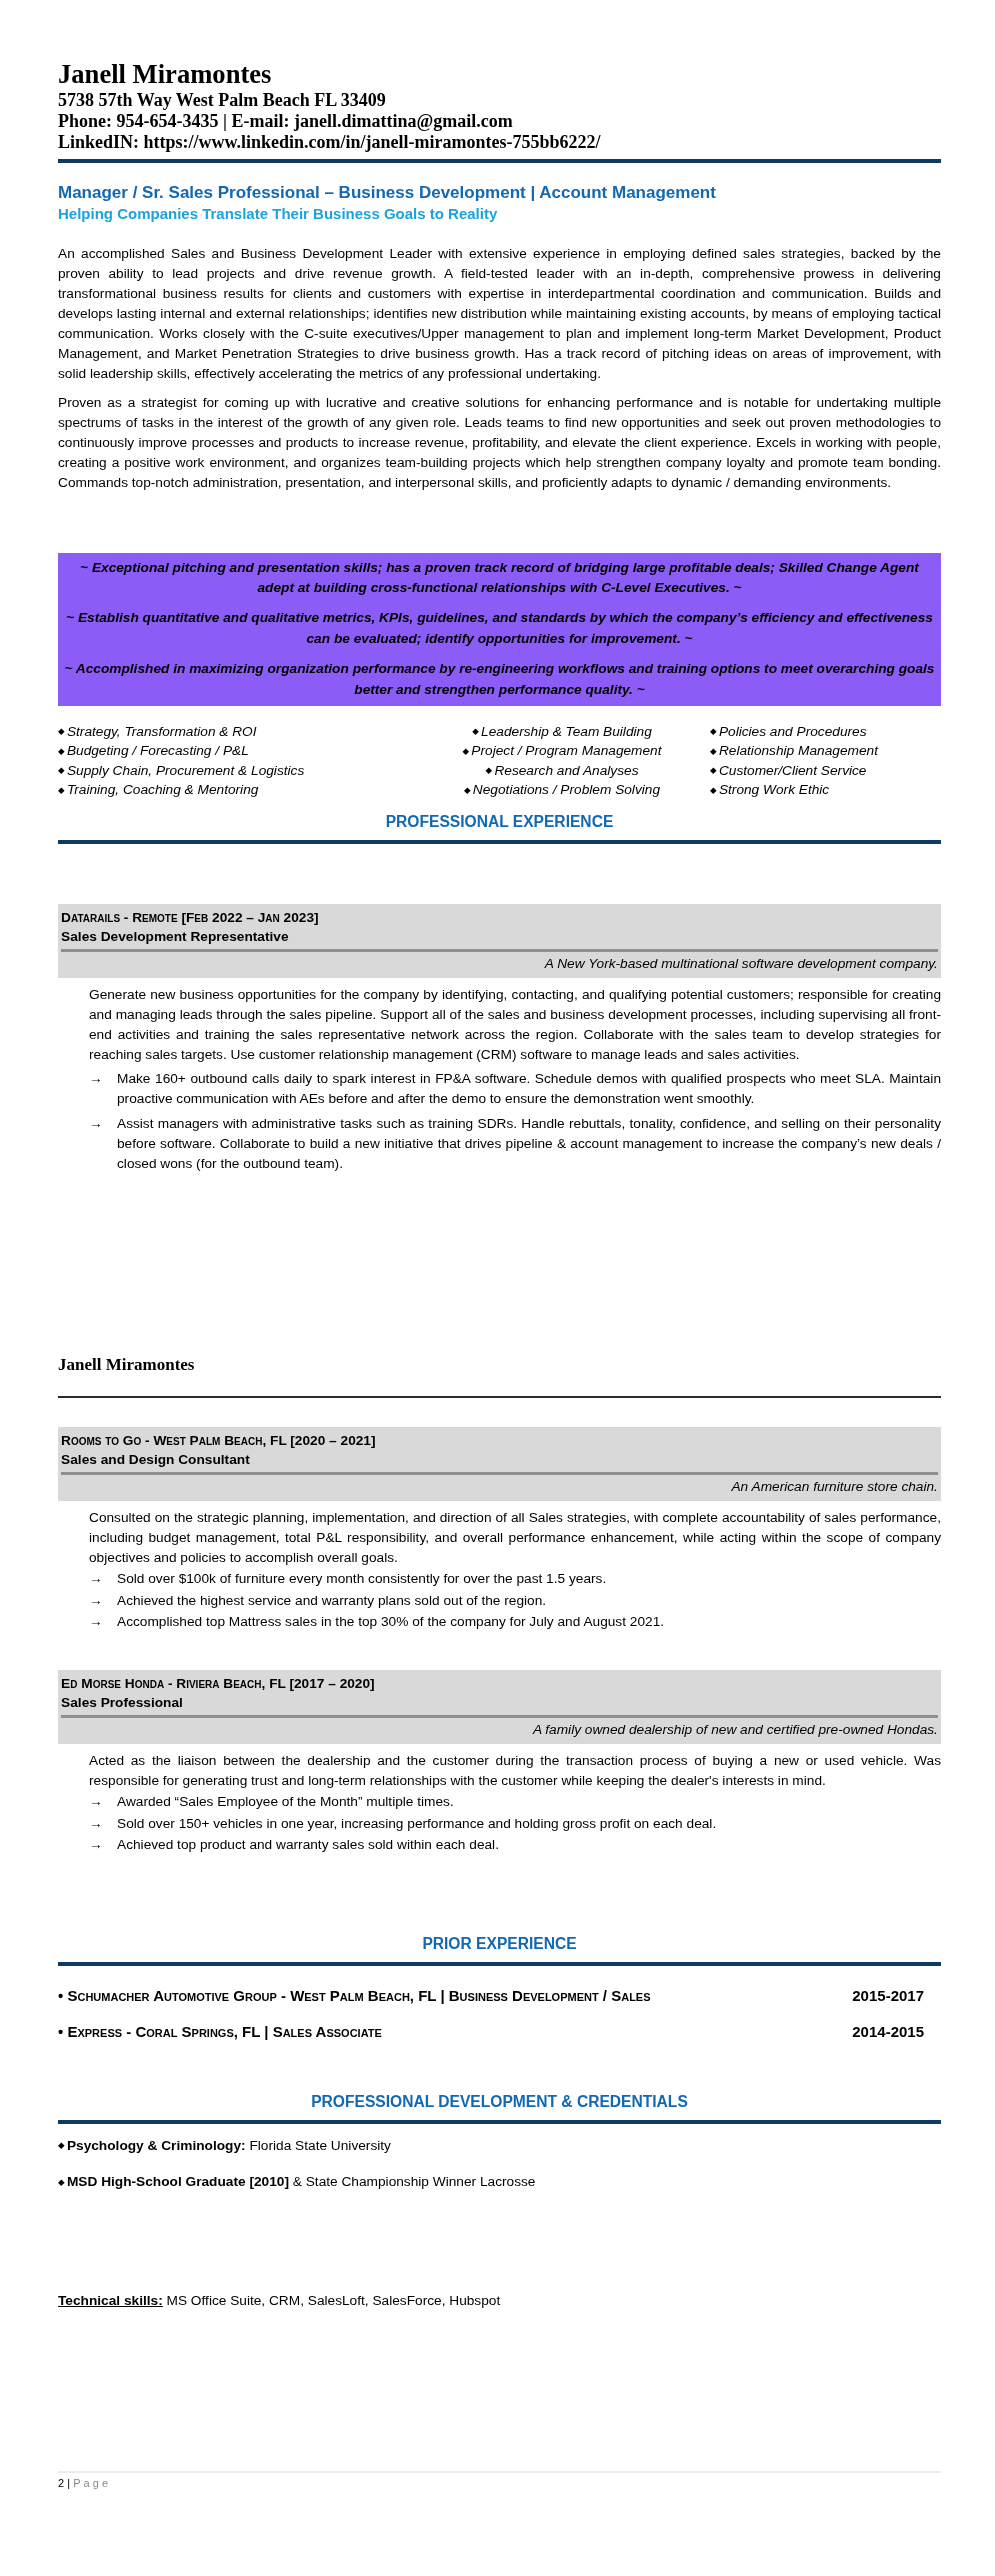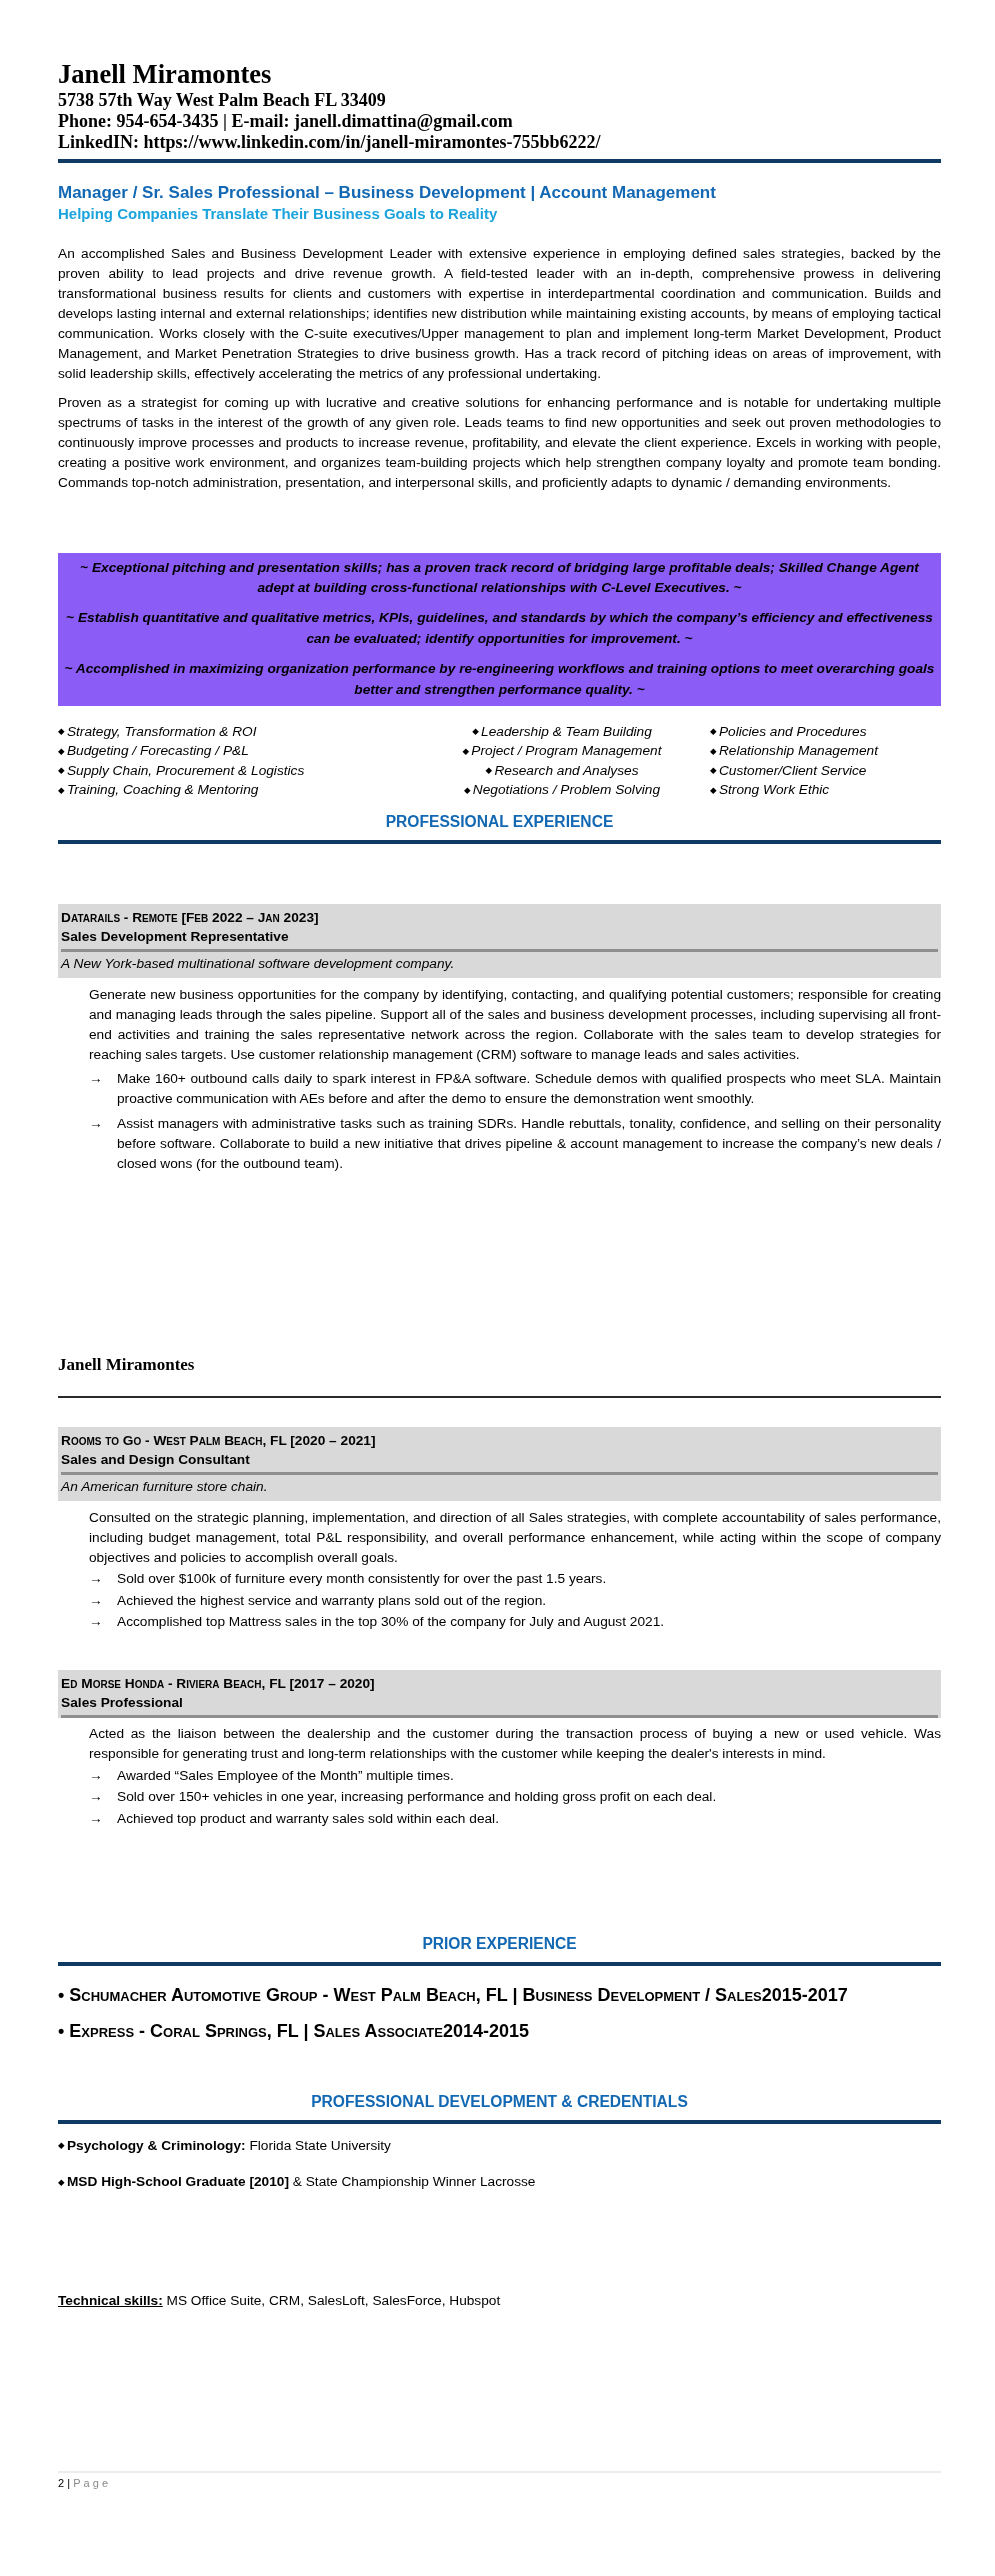--- a/index.html
+++ b/index.html
@@ -34,35 +34,35 @@
 
   .section-title { color: #1268b3; font-size: 15.6px; font-weight: bold; text-align: center; line-height: 20.3px; }
   .sec-rule { height: 3.9px; background: #0f3a63; width: 100%; margin-top: 7.8px; }
 
   #proexp { top: 812px; }
 
   .job-head { background: #d9d9d9; padding: 3.9px 3.1px 0; }
   .company { font-size: 13.7px; font-weight: bold; font-variant: small-caps; line-height: 19px; }
   .role { font-size: 13.7px; font-weight: bold; line-height: 20.3px; }
   .job-divider { height: 2.3px; background: #8f8f8f; margin-top: 2.3px; }
-  .job-desc { background: #d9d9d9; font-size: 13.7px; font-style: italic; line-height: 22px; padding: 1.6px 3.1px 3.1px; }
+  .job-desc { background: #d9d9d9; font-size: 13.7px; font-style: italic; line-height: 22px; padding: 1.6px 3.1px 3.1px; text-align: right; }
   .job-body { padding-left: 31px; font-size: 13.7px; line-height: 20px; text-align: justify; margin-top: 6.2px; }
   .bullets { list-style: none; padding-left: 31px; font-size: 13.7px; line-height: 20px; text-align: justify; margin-top: 4.7px; }
   .bullets li { position: relative; padding-left: 28px; margin-bottom: 4.7px; }
   .bullets li .arrow { position: absolute; left: 0; top: 0; }
 
   #job1 { top: 864px; margin-top: 40px; }
   #page2-header { top: 1354px; }
   .name-small { font-size: 17px; font-weight: bold; line-height: 22px; }
   .rule-thin { height: 1.6px; background: #2a2a2a; width: 100%; margin-top: 20.3px; }
   #job2 { top: 1427px; }
   #job3 { top: 1670px; }
 
   #prior { top: 1934px; }
-  .prior-item { display: flex; font-size: 18px; font-weight: bold; line-height: 19px; padding-right: 17px; }
+  .prior-item { display: flex; justify-content: space-between; font-size: 15px; font-weight: bold; line-height: 19px; padding-right: 17px; }
   .prior-item .pname { font-variant: small-caps; }
   #prior-list { top: 1986px; }
   #prior-list .prior-item + .prior-item { margin-top: 17px; }
 
   #credentials { top: 2092px; }
   #cred-list { top: 2136px; font-size: 13.7px; line-height: 19px; }
   #cred-list .cred + .cred { margin-top: 17px; }
   .cred b { font-weight: bold; }
 
   #tech { top: 2247px; font-size: 13.7px; line-height: 19px; margin-top: 44px; }
@@ -161,20 +161,21 @@
     <li style="margin-bottom:1.6px"><span class="arrow">→</span><span>Accomplished top Mattress sales in the top 30% of the company for July and August 2021.</span></li>
   </ul>
 </div>
 
 <div class="page" id="job3">
   <div class="job-head">
     <div class="company">Ed Morse Honda - Riviera Beach, FL [2017 – 2020]</div>
     <div class="role">Sales Professional</div>
     <div class="job-divider"></div>
   </div>
+  <div class="job-desc">A family owned dealership of new and certified pre-owned Hondas.</div>
   <p class="job-body">Acted as the liaison between the dealership and the customer during the transaction process of buying a new or used vehicle. Was responsible for generating trust and long-term relationships with the customer while keeping the dealer's interests in mind.</p>
   <ul class="bullets" style="margin-top:1.6px">
     <li style="margin-bottom:1.6px"><span class="arrow">→</span><span>Awarded “Sales Employee of the Month” multiple times.</span></li>
     <li style="margin-bottom:1.6px"><span class="arrow">→</span><span>Sold over 150+ vehicles in one year, increasing performance and holding gross profit on each deal.</span></li>
     <li style="margin-bottom:1.6px"><span class="arrow">→</span><span>Achieved top product and warranty sales sold within each deal.</span></li>
   </ul>
 </div>
 
 <div class="page" id="prior">
   <div class="section-title">PRIOR EXPERIENCE</div>

